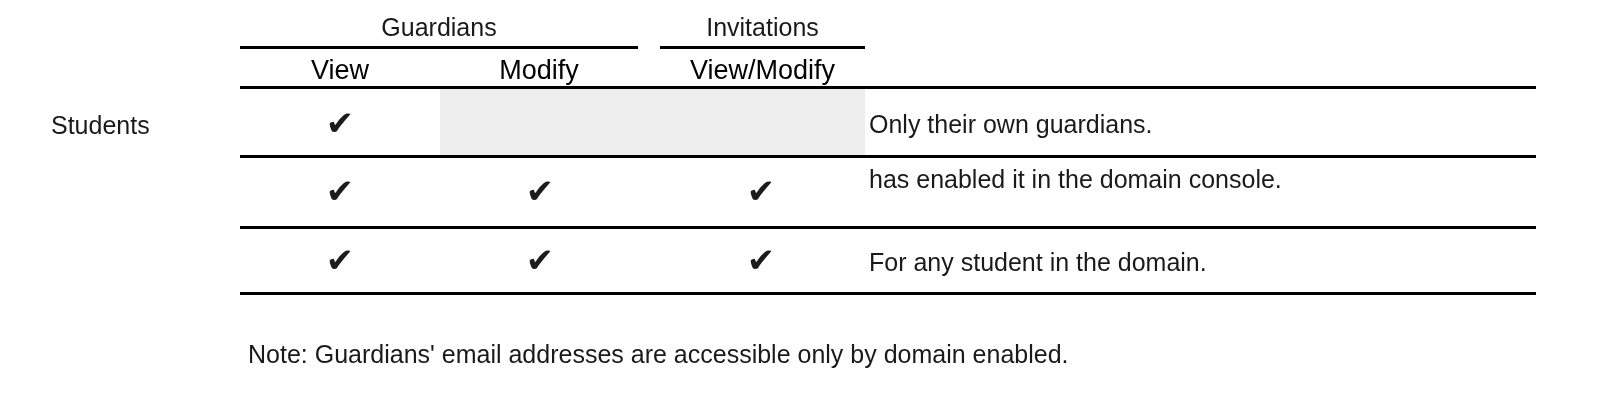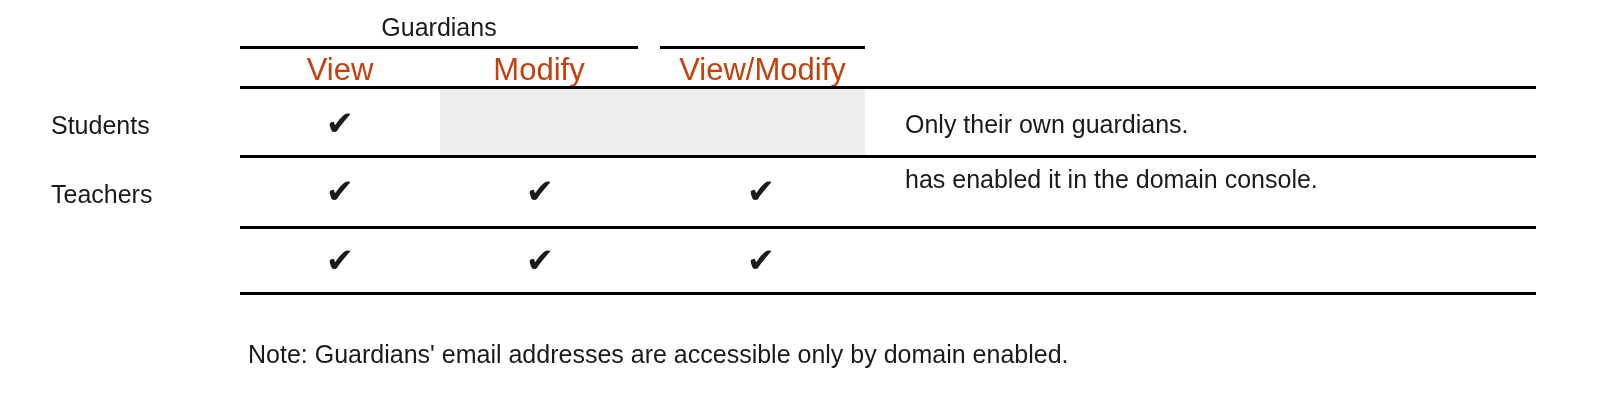--- a/index.html
+++ b/index.html
@@ -57,23 +57,23 @@
   .subhead-row {
     position: absolute;
     left: 0;
     top: 55px;
     width: 1600px;
     height: 32px;
   }
   .subhead {
     position: absolute;
     text-align: center;
-    font-size: 31px;
-    line-height: 30px;
-    color: #c2410c;
+    font-size: 27px;
+    line-height: 30px;
+    color: #000000;
     white-space: nowrap;
   }
   #subhead-view        { left: 240px; width: 200px; }
   #subhead-modify      { left: 440px; width: 198px; }
   #subhead-viewmodify  { left: 660px; width: 205px; }
 
   
   .hrule {
     position: absolute;
     left: 240px;
@@ -133,73 +133,76 @@
     position: absolute;
     left: 869px;
     width: 650px;
     font-size: 25px;
     line-height: 32px;
     color: #1a1a1a;
   }
   #desc-students     { top: 108px; }
   #desc-teachers     { top: 163px; }
   #desc-domain-admin { top: 246px; }
-  .desc-line { display: block; white-space: nowrap; margin-left: 36px; }
+  .desc-line { display: block; white-space: nowrap; }
 
   
   #table-note {
     position: absolute;
     left: 248px;
     top: 339px;
     font-size: 25px;
     line-height: 30px;
     color: #1a1a1a;
     white-space: nowrap;
   }
 </style>
 </head>
 <body>
 
 <div id="table-wrap">
 
   <div class="spanner-row">
     <div class="spanner" id="spanner-guardians">Guardians</div>
+    <div class="spanner" id="spanner-invitations">Invitations</div>
   </div>
   <div class="spanner-rule" id="spanner-rule-guardians"></div>
   <div class="spanner-rule" id="spanner-rule-invitations"></div>
 
   <div class="subhead-row">
     <div class="subhead" id="subhead-view">View</div>
     <div class="subhead" id="subhead-modify">Modify</div>
     <div class="subhead" id="subhead-viewmodify">View/Modify</div>
   </div>
 
   <div class="hrule" id="hrule-top"></div>
   <div class="hrule" id="hrule-students"></div>
   <div class="hrule" id="hrule-teachers"></div>
   <div class="hrule" id="hrule-bottom"></div>
 
   <div id="shade-students"></div>
 
   <div class="row-label" id="row-label-students">Students</div>
-  <div class="row-label" id="row-label-teachers">Teachers</div>
 
   <div class="check col-view row-y-students">✔</div>
   <div class="check col-modify row-y-students"></div>
   <div class="check col-viewmodify row-y-students"></div>
   <div class="desc" id="desc-students">
     <span class="desc-line">Only their own guardians.</span>
   </div>
 
   <div class="check col-view row-y-teachers">✔</div>
   <div class="check col-modify row-y-teachers">✔</div>
   <div class="check col-viewmodify row-y-teachers">✔</div>
   <div class="desc" id="desc-teachers">
     <span class="desc-line">has enabled it in the domain console.</span>
   </div>
 
   <div class="check col-view row-y-domainadmin">✔</div>
   <div class="check col-modify row-y-domainadmin">✔</div>
   <div class="check col-viewmodify row-y-domainadmin">✔</div>
+  <div class="desc" id="desc-domain-admin">
+    <span class="desc-line">For any student in the domain.</span>
+  </div>
 
   <div id="table-note">Note: Guardians' email addresses are accessible only by domain enabled.</div>
 
 </div>
 
 </body></html>

